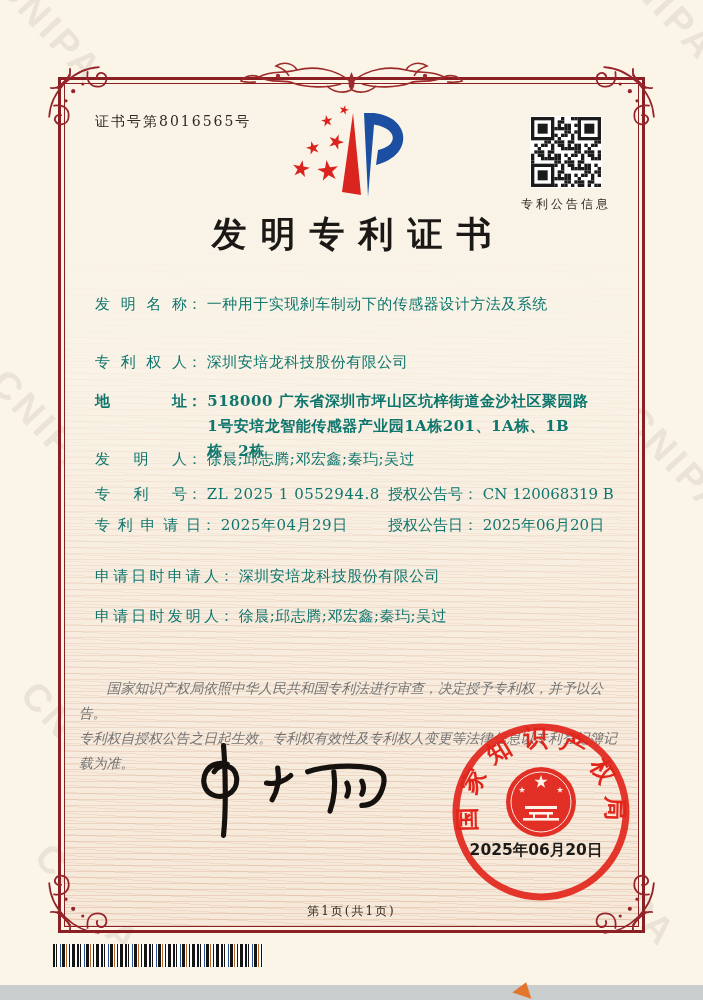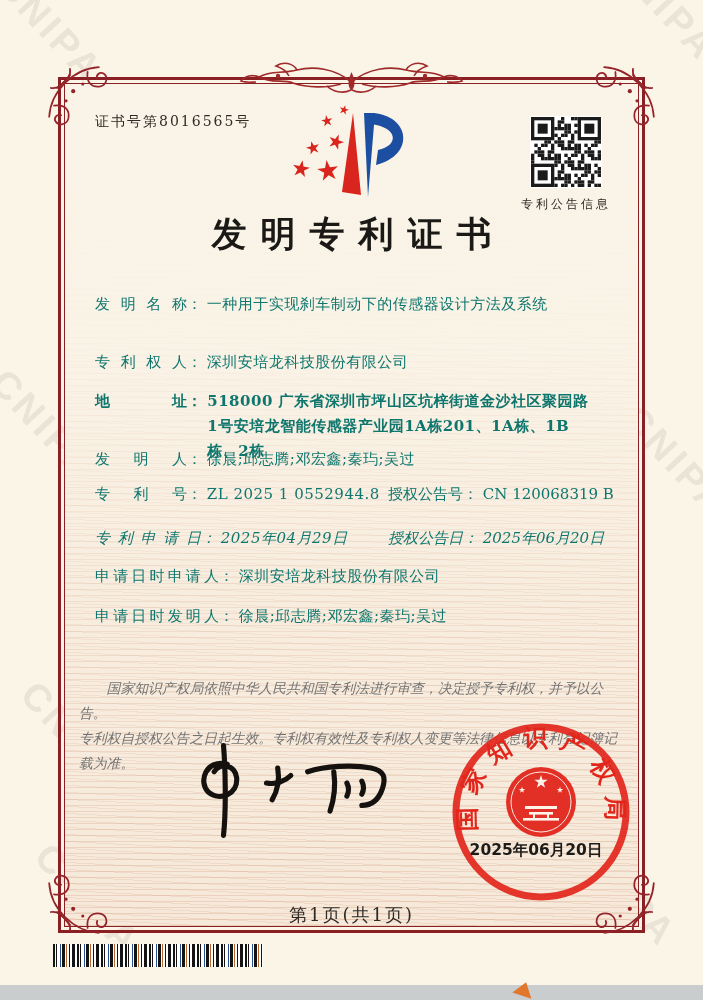--- a/index.html
+++ b/index.html
@@ -55,21 +55,21 @@
   .statement .ln1 { text-indent:2em; }
 
   .director { position:absolute; left:92px; top:776px; font-family:"DejaVu Sans","Liberation Sans",sans-serif;
         font-size:16px; color:#262421; letter-spacing:3px; line-height:31px; }
 
   .signature { position:absolute; left:188px; top:740px; width:215px; height:105px; }
 
   .seal { position:absolute; left:449px; top:720px; width:184px; height:184px; }
 
   .footer { position:absolute; left:58px; top:903px; width:587px; text-align:center;
-        font-size:18px; letter-spacing:2px; color:#2e2a25; }
+        font-size:12px; letter-spacing:2px; color:#2e2a25; }
 
   .barcode { position:absolute; left:53px; top:944px; width:210px; height:23px;
         background:repeating-linear-gradient(90deg,
           #141414 0 2px, #fff 2px 3px, #141414 3px 4px, #fff 4px 7px,
           #2a4f8f 7px 8px, #fff 8px 9px, #141414 9px 12px, #fff 12px 13px,
           #b8652a 13px 14px, #fff 14px 16px, #141414 16px 17px, #fff 17px 19px,
           #141414 19px 22px, #fff 22px 24px); }
 
   .bottom-band { position:absolute; left:0; top:985px; width:703px; height:15px; background:#c9cdce; }
   .bottom-artifact { position:absolute; left:514px; top:982px; width:0; height:0;
@@ -377,21 +377,21 @@
 
   <div class="row" style="top:482px;">
     <span class="lab">专利号</span><span class="colon">：</span>
     <span class="val">ZL 2025 1 0552944.8</span>
     <span class="col-right">
       <span>授权公告号</span><span>：</span>
       <span>CN 120068319 B</span>
     </span>
   </div>
 
-  <div class="row" style="top:526px;font-style:italic;">
+  <div class="row" style="top:513px;">
     <span class="lab" style="width:106px;">专利申请日</span><span class="colon">：</span>
     <span class="val">2025年04月29日</span>
     <span class="col-right">
       <span>授权公告日</span><span>：</span>
       <span>2025年06月20日</span>
     </span>
   </div>
 
   <div class="row" style="top:564px;">
     <span class="lab-wide">申请日时申请人</span><span class="colon">：</span>

